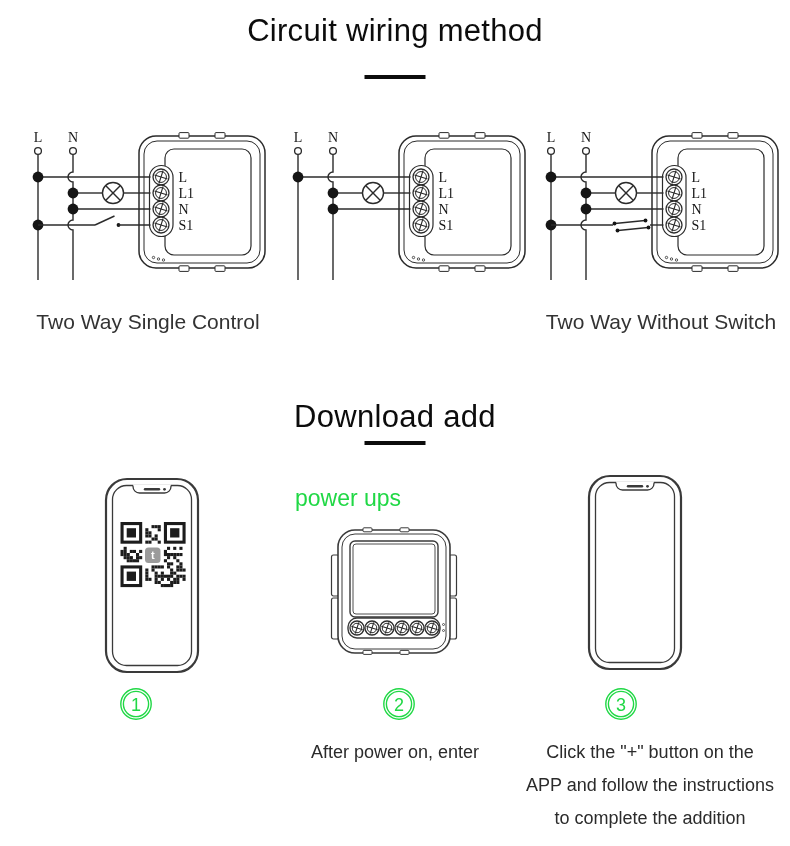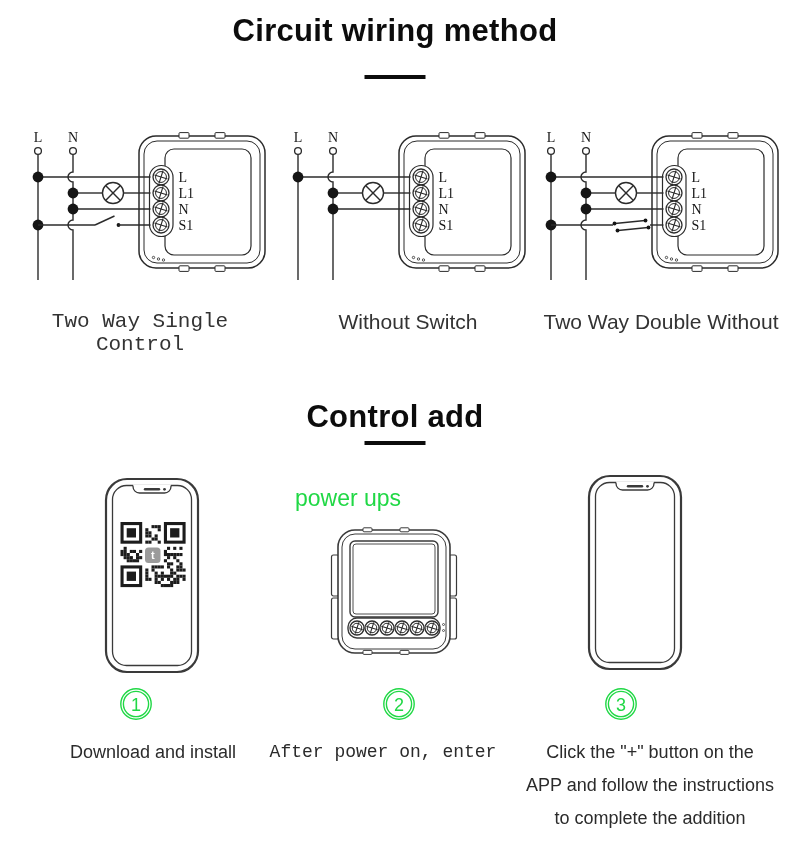--- a/index.html
+++ b/index.html
@@ -1,39 +1,39 @@
 <!DOCTYPE html>
 <html style="--green: #20d845;"><head>
 <meta charset="utf-8">
 <style>
   :root{ --green:#20d845; --line:#2b2b2b; }
   html,body{margin:0;padding:0;}
   body{width:790px;height:846px;background:#fff;position:relative;overflow:hidden;
        font-family:"Liberation Sans",sans-serif;color:#222;}
   .page{position:absolute;inset:0;}
   h1.title{position:absolute;left:0;width:790px;margin:0;text-align:center;
-           font-size:31px;font-weight:700;letter-spacing:.3px;color:#0c0c0c;}
+           font-size:31px;font-weight:400;letter-spacing:.3px;color:#0c0c0c;}
   .t1{top:13px;} .t2{top:399px;}
   .underline{position:absolute;left:50%;transform:translateX(-50%);width:61px;height:4px;background:#0c0c0c;}
   .u1{top:75px;} .u2{top:441px;}
   .wiring{position:absolute;top:120px;}
   .d0{left:11px;} .d1{left:271px;} .d2{left:524px;}
   .cap{position:absolute;top:310px;width:260px;text-align:center;font-size:21px;color:#333;}
-  .c0{left:10px;font-family:Liberation Mono, monospace;} .c1{left:278px;} .c2{left:531px;}
+  .c0{left:18px;} .c1{left:278px;} .c2{left:531px;}
   .power-ups{position:absolute;top:485px;left:295px;width:200px;text-align:left;
              font-size:23px;color:var(--green);}
   .phone{position:absolute;}
   .ph1{left:104px;top:477px;} .ph3{left:587px;top:474px;}
   .devfront{position:absolute;left:330px;top:527px;}
   .step-badge{position:absolute;top:686px;}
   .b0{left:119px;} .b1{left:382px;} .b2{left:604px;}
   .badge-ring{fill:none;stroke:var(--green);stroke-width:1.4;}
   .badge-num{fill:var(--green);font-family:"Liberation Sans",sans-serif;font-size:18px;text-anchor:middle;}
   .stepcap{position:absolute;top:736px;text-align:center;font-size:18px;line-height:33px;color:#2b2b2b;}
-  .sc0{left:18px;width:270px;} .sc1{left:248px;width:270px;font-family:Liberation Mono, monospace;} .sc2{left:505px;width:290px;}
+  .sc0{left:18px;width:270px;} .sc1{left:260px;width:270px;} .sc2{left:505px;width:290px;}
   svg{display:block;}
 </style>
 </head>
 <body>
 
 <div class="page">
 
   <h1 class="title t1">Circuit wiring method</h1>
   <div class="underline u1"></div>
 
@@ -257,24 +257,23 @@
         <circle cx="150" cy="105" r="5.44" fill="none" stroke="#2b2b2b" stroke-width="1"></circle>
         <g transform="rotate(18 150 105)">
           <line x1="150" y1="98.2" x2="150" y2="111.8" stroke="#2b2b2b" stroke-width="1.1"></line>
           <line x1="143.2" y1="105" x2="156.8" y2="105" stroke="#2b2b2b" stroke-width="1.1"></line>
         </g>
       </g>
       <text x="167.5" y="109.8" font-size="14" fill="#151515" text-anchor="start" font-family="&quot;Liberation Serif&quot;,serif">S1</text>
     </svg>
 
   <div class="cap c0">Two Way Single Control</div>
-  <div class="cap c1">Without Switch</div>
-  <div class="cap c2">Two Way Double Without</div>
-
-  <h1 class="title t2">Control add</h1>
+  <div class="cap c2">Two Way Without Switch</div>
+
+  <h1 class="title t2">Download add</h1>
   <div class="underline u2"></div>
 
   <div class="power-ups">power ups</div>
 
   <svg class="phone ph1" width="96" height="197" viewBox="0 0 96 197">
     <rect x="2" y="2" width="92" height="193" rx="21" fill="#fff" stroke="#3a3a3a" stroke-width="2.2"></rect>
     <rect x="8.5" y="8.5" width="79" height="180" rx="14" fill="#fff" stroke="#3a3a3a" stroke-width="1.3"></rect>
     <rect x="29" y="7.4" width="38" height="2.2" fill="#fff"></rect>
     <path d="M29,8.5 v1 a6.5,6.5 0 0 0 6.5,6.5 h25 a6.5,6.5 0 0 0 6.5,-6.5 v-1" fill="#fff" stroke="#3a3a3a" stroke-width="1.3"></path>
     <line x1="41" y1="12.3" x2="55" y2="12.3" stroke="#3a3a3a" stroke-width="2.4" stroke-linecap="round"></line>
@@ -481,21 +480,20 @@
       <circle class="badge-ring" cx="17" cy="18" r="12.6"></circle>
     <text class="badge-num" x="17" y="24.5">2</text>
   </svg>
   <svg class="step-badge b2" width="34" height="36" viewBox="0 0 34 36">
     <circle class="badge-ring" cx="17" cy="18" r="15.2"></circle>
       <circle class="badge-ring" cx="17" cy="18" r="12.6"></circle>
     <text class="badge-num" x="17" y="24.5">3</text>
   </svg>
 
   <div class="stepcap sc0">
-    <div>Download and install</div>
   </div>
   <div class="stepcap sc1">
     <div>After power on, enter</div>
   </div>
   <div class="stepcap sc2">
     <div>Click the "+" button on the</div>
     <div>APP and follow the instructions</div>
     <div>to complete the addition</div>
   </div>
 </div>

